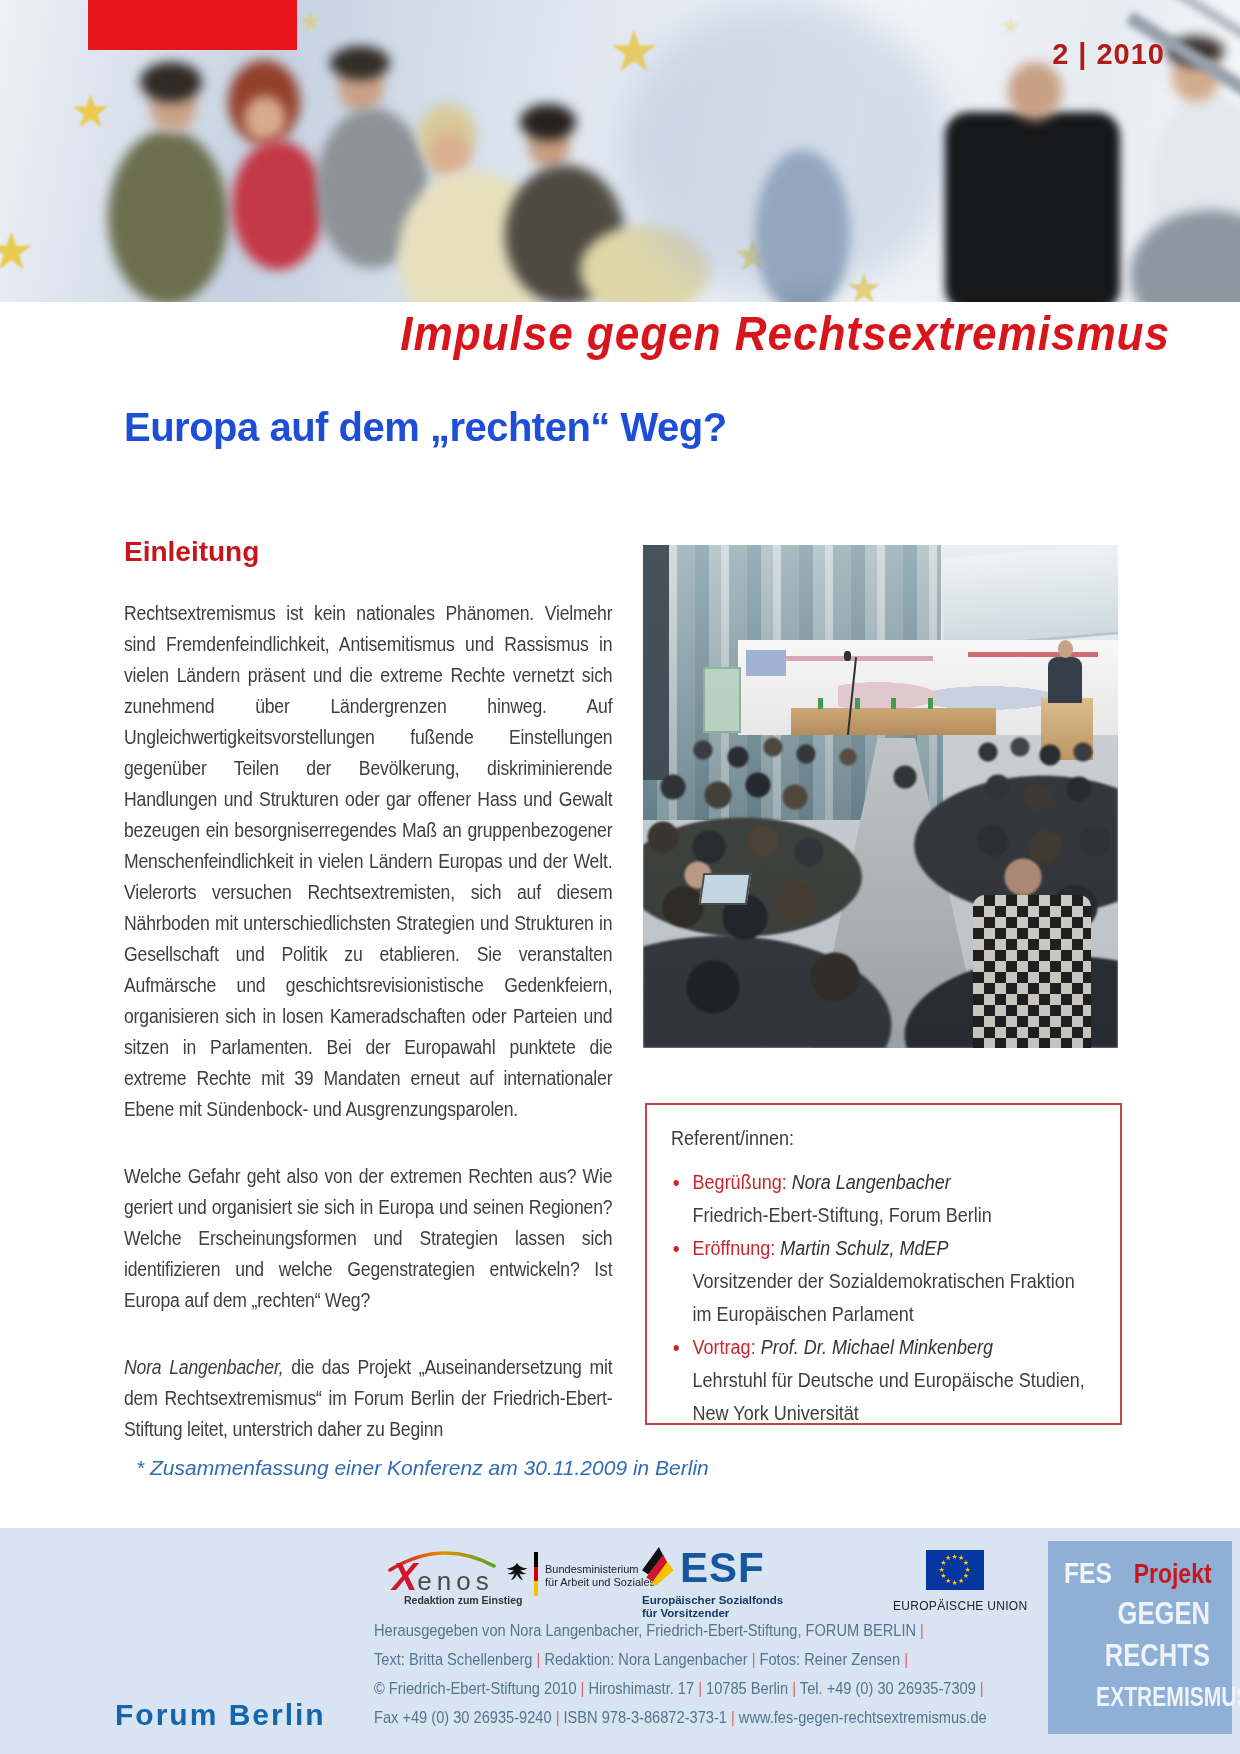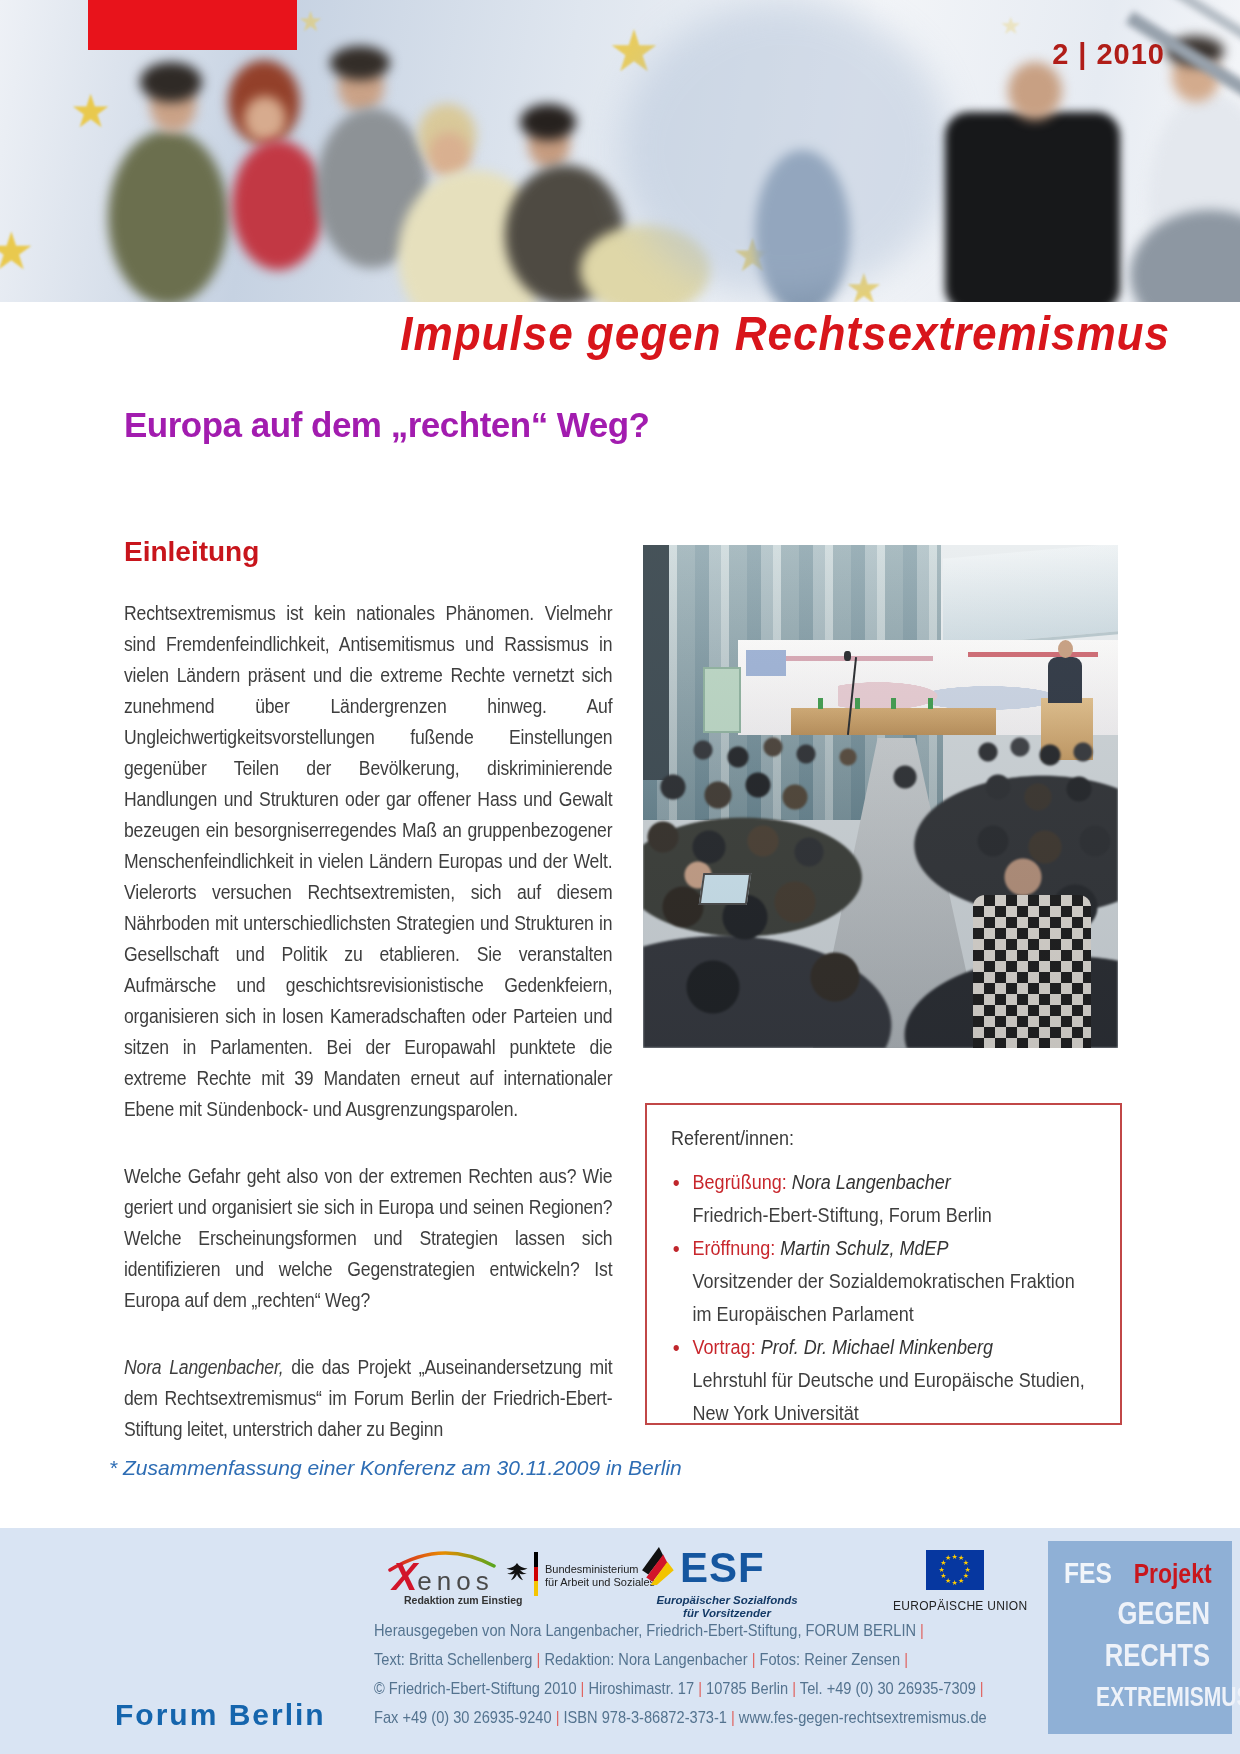--- a/index.html
+++ b/index.html
@@ -14,22 +14,22 @@
   .hm-rail{position:absolute;background:#97a1ac;filter:blur(3px);}
   .red-block{position:absolute;left:88px;top:0;width:209px;height:50px;background:#e8131b;}
   .issue{position:absolute;top:38px;right:75px;font-size:29px;font-weight:bold;color:#b01d18;letter-spacing:1px;}
 
   
   .masthead{position:absolute;top:306px;left:0;width:1170px;text-align:right;
     font-size:48px;font-weight:bold;font-style:italic;color:#d8151b;letter-spacing:1px;
     transform:scaleX(0.92);transform-origin:right top;white-space:nowrap;}
 
   
-  .article-title{position:absolute;left:124px;top:405px;font-size:35px;font-weight:bold;
-    color:#a21caf;letter-spacing:-0.5px;margin:0;}
+  .article-title{position:absolute;left:124px;top:405px;font-size:40px;font-weight:bold;
+    color:#1d4ed8;letter-spacing:-0.5px;margin:0;}
   .article-subtitle{position:absolute;left:124px;top:451px;font-size:33px;font-weight:normal;
     color:#2b2b2b;letter-spacing:-0.5px;margin:0;}
   .article-subtitle sup{font-size:19px;position:relative;top:-2px;}
   .section-heading{position:absolute;left:124px;top:536px;font-size:28px;font-weight:bold;
     color:#c8151c;margin:0;}
 
   
   .body-col{position:absolute;left:124px;top:598px;width:555px;transform:scaleX(0.88);
     transform-origin:left top;font-size:20px;line-height:31px;color:#3e3e3e;
     text-align:justify;letter-spacing:-0.2px;}
@@ -115,21 +115,21 @@
   .ref-condense{width:472px;transform:scaleX(0.9);transform-origin:left top;color:#3a3a3a;}
   .ref-heading{font-size:20px;margin:0 0 16px 0;}
   .ref-list{list-style:none;margin:0;padding:0;font-size:20px;line-height:33px;}
   .ref-list li{position:relative;padding-left:24px;}
   .ref-list li::before{content:"•";position:absolute;left:2px;top:0;color:#c0262c;font-size:22px;}
   .ref-label{color:#c8262c;}
   .ref-name{font-style:italic;color:#333;}
   .ref-desc{color:#3e3e3e;}
 
   
-  .footnote{position:absolute;left:109px;top:1456px;font-size:21px;font-style:italic;color:#2e6db4;}
+  .footnote{position:absolute;left:136px;top:1456px;font-size:21px;font-style:italic;color:#2e6db4;}
 
   
   .footer{position:absolute;left:0;top:1528px;width:1240px;height:226px;background:#d9e4f3;}
   .footer *{box-sizing:border-box;}
   .fes-logo{position:absolute;left:115px;top:26px;color:#1565ad;font-weight:bold;}
   .fes-line{display:block;font-size:44px;line-height:35px;letter-spacing:-1px;transform:scaleX(0.82);transform-origin:left;}
   .fes-line.l2{transform:none;display:flex;align-items:center;gap:3px;}
   .globe-icon{display:inline-block;margin-top:2px;}
   .forum-berlin{position:absolute;left:115px;top:170px;font-size:30px;font-weight:bold;color:#1565ad;letter-spacing:2px;}
 
@@ -141,21 +141,21 @@
   .xenos-tag{position:absolute;left:24px;top:48px;font-size:10.5px;font-weight:bold;color:#333;white-space:nowrap;}
 
   .bmas{position:absolute;left:505px;top:24px;display:flex;align-items:center;}
   .bmas-stripe{width:4px;height:44px;margin:0 7px 0 5px;
     background:linear-gradient(#000 0 34%,#d00000 34% 67%,#f5c400 67%);}
   .bmas-text{font-size:11px;line-height:13px;color:#222;padding-top:3px;}
 
   .esf{position:absolute;left:642px;top:16px;width:170px;}
   .esf-row{display:flex;align-items:center;}
   .esf-abbr{font-size:42px;font-weight:bold;color:#15569f;letter-spacing:1px;margin-left:2px;}
-  .esf-sub{font-size:11.5px;font-weight:bold;color:#143a66;line-height:13px;text-align:center;margin-top:2px;font-style:italic;}
+  .esf-sub{font-size:11.5px;font-weight:bold;color:#143a66;line-height:13px;margin-top:2px;}
 
   .eu{position:absolute;left:893px;top:22px;width:124px;text-align:center;}
   .eu-flag{position:relative;width:58px;height:40px;background:#0637a0;margin:0 auto;}
   .eu-star{position:absolute;font-size:7px;color:#ffcc00;line-height:1;}
   .eu-label{font-size:12px;color:#222;letter-spacing:0.3px;margin-top:9px;white-space:nowrap;}
 
   .imprint{position:absolute;left:374px;top:88px;}
   .imprint-condense{transform:scaleX(0.86);transform-origin:left top;}
   .imp-line{font-size:17px;line-height:29px;color:#54738f;white-space:nowrap;}
   .imp-line .pipe{color:#e0625f;}

